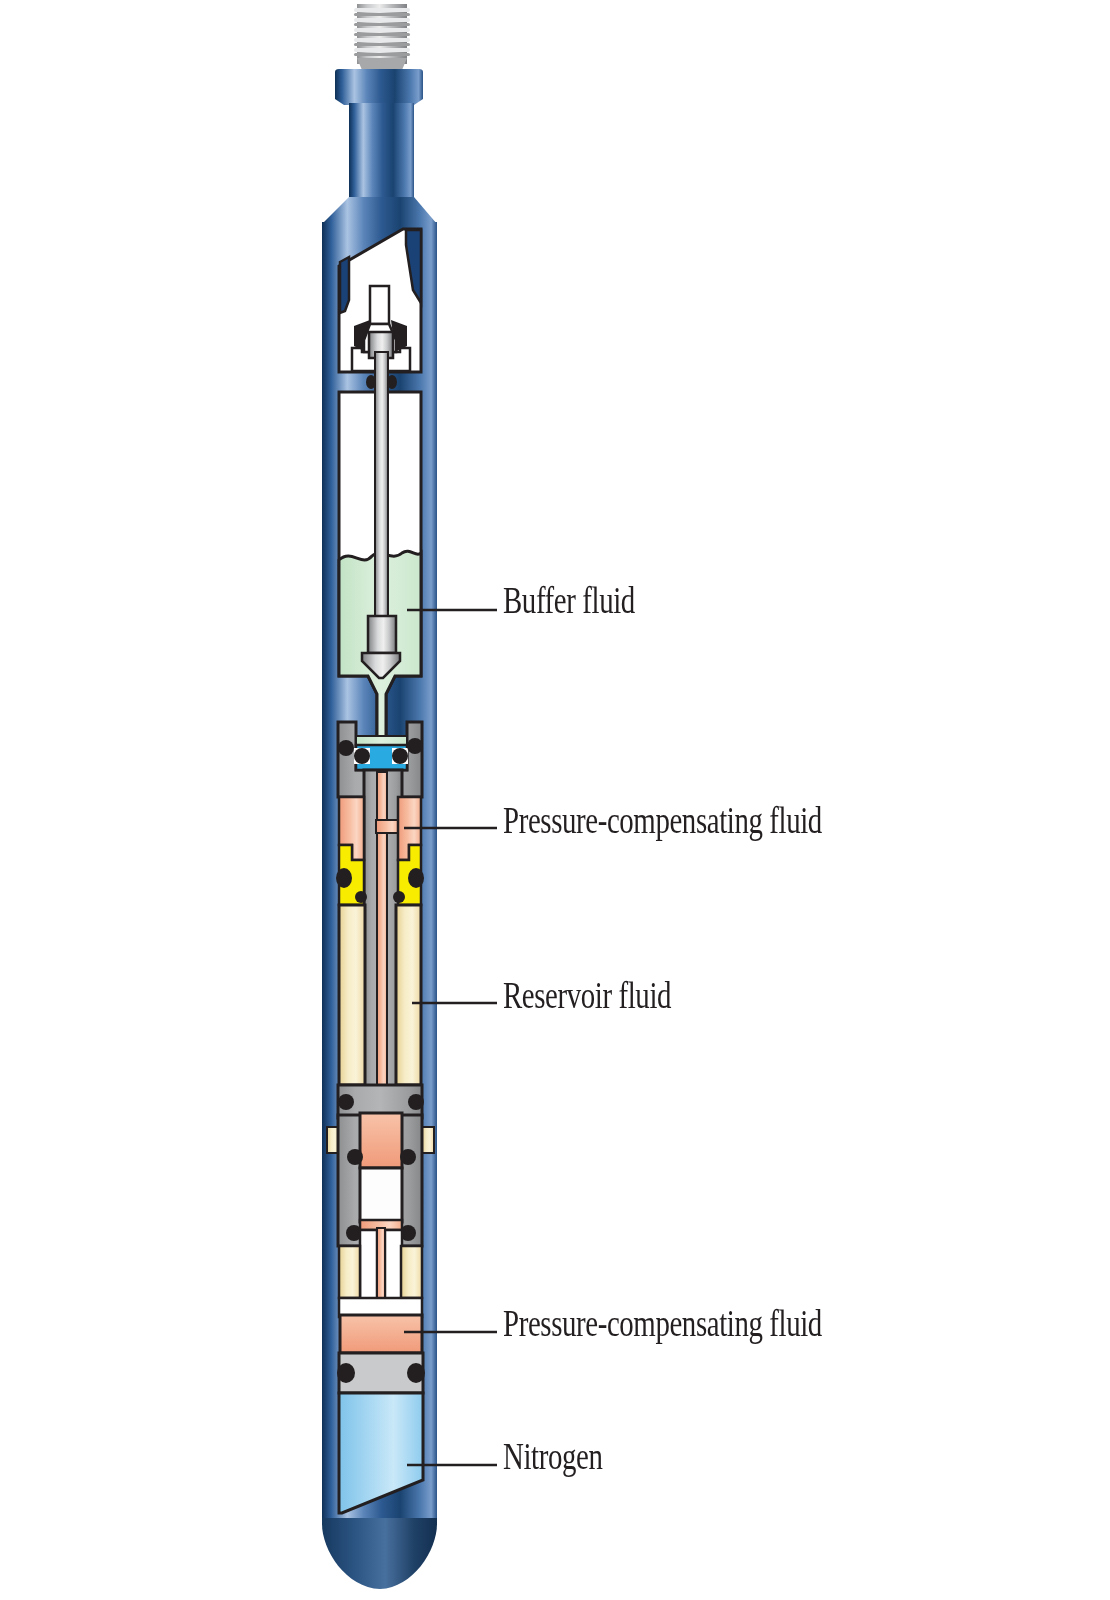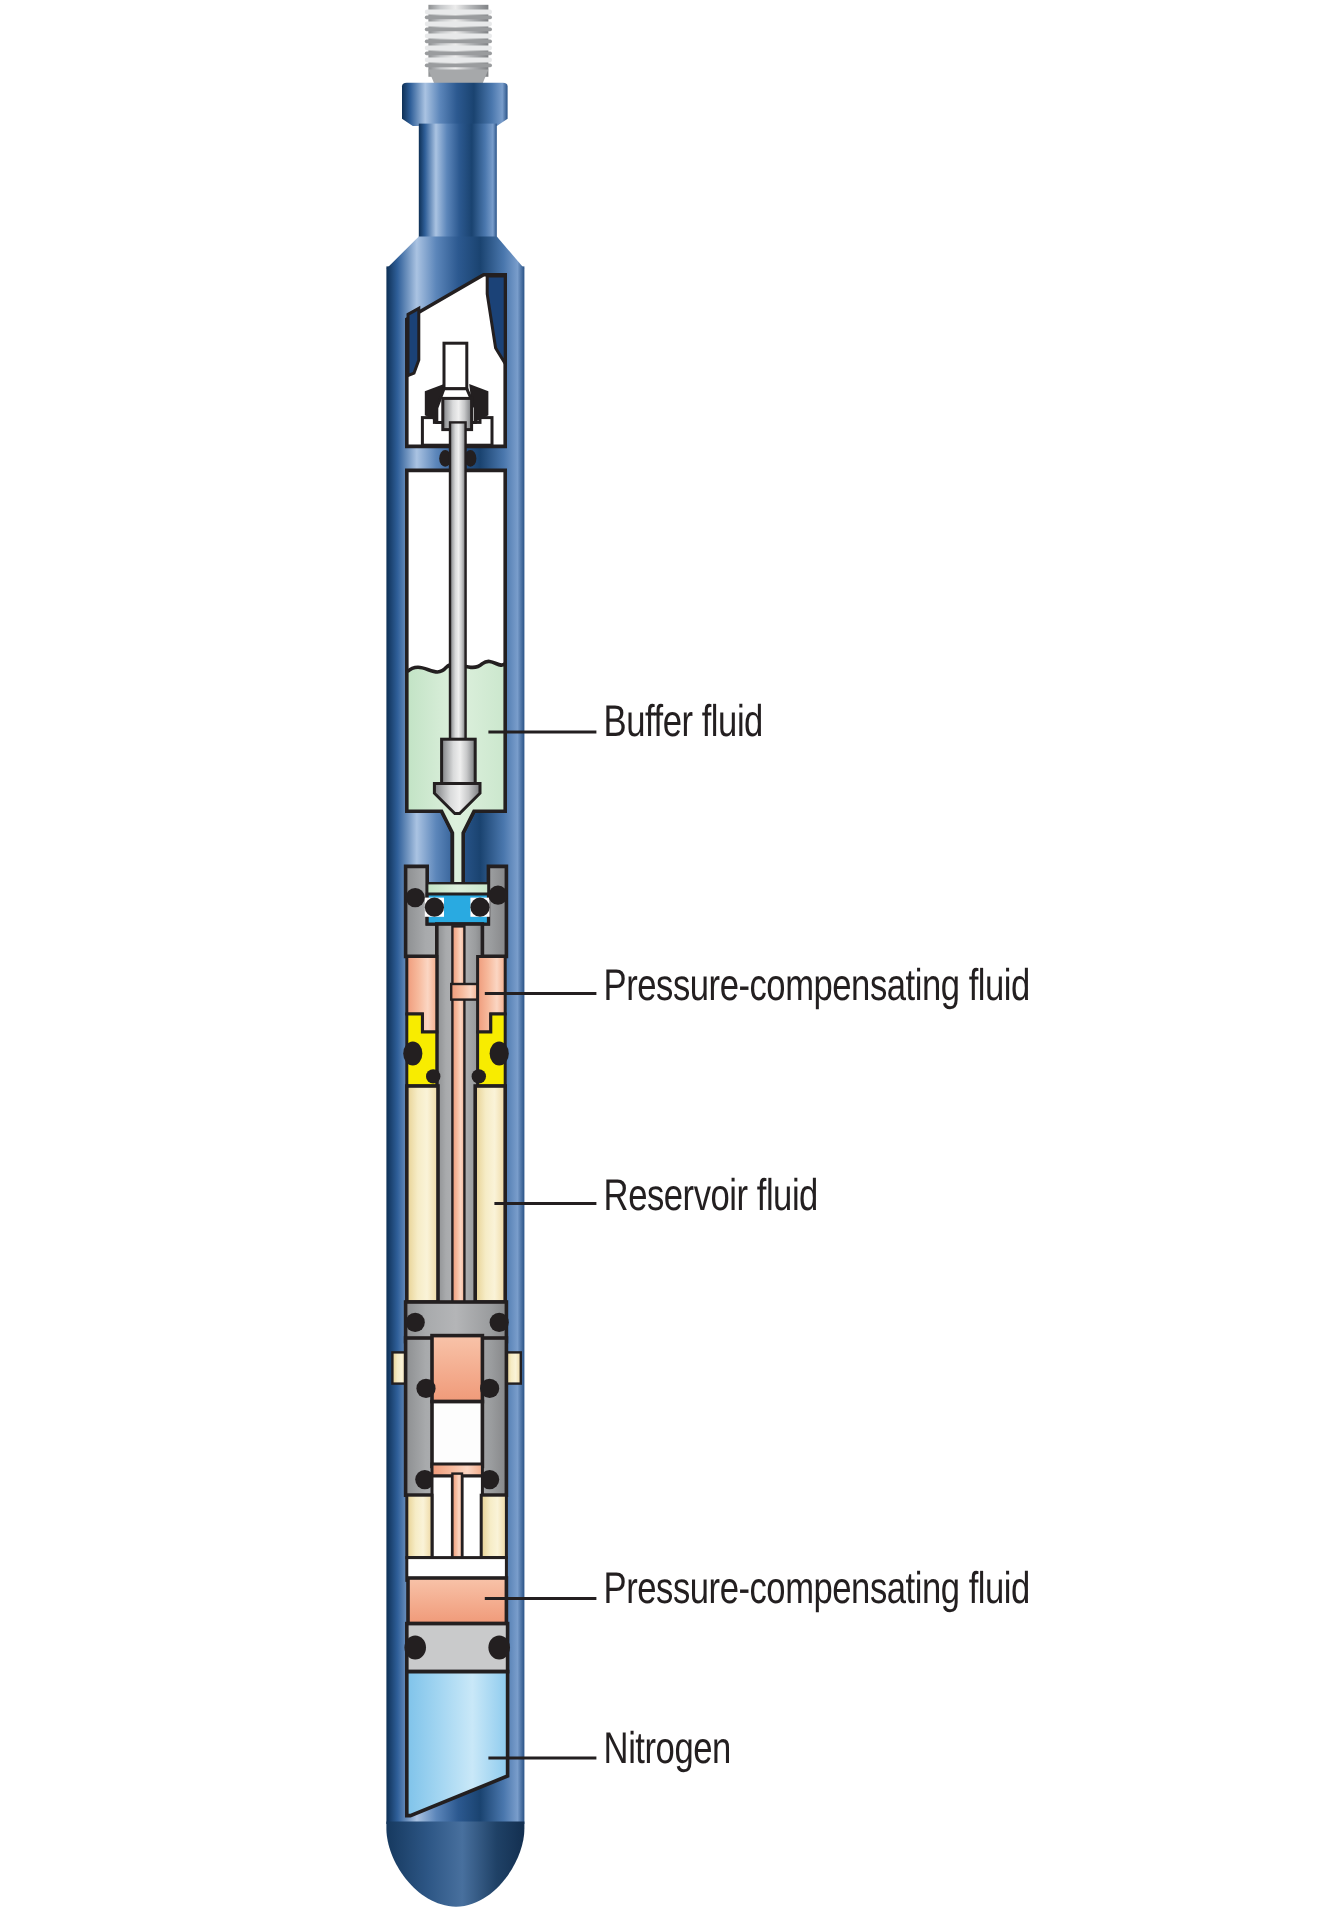--- a/index.html
+++ b/index.html
@@ -1,17 +1,17 @@
 <!DOCTYPE html>
 <html style="--outline: #231f20; --body_blue_dark: #0e3056; --body_blue_light: #a6c0e0; --buffer_green: #d4ecd4; --compensating_salmon: #f4a784; --reservoir_cream: #f4e9c0; --nitrogen_blue: #a6d7f2; --seal_yellow: #f8ec00; --seal_cyan: #29aae1; --machinery_gray: #a7a9ab; --piston_gray: #c9cacb; --steel_light: #ececec;"><head>
 <meta charset="utf-8">
 <style>
   html,body{margin:0;padding:0;background:#ffffff;}
   #stage{position:relative;width:1110px;height:1600px;background:#ffffff;overflow:hidden;
-         font-family:Liberation Sans, sans-serif;}
+         font-family:Liberation Serif, serif;}
   #tool-svg{position:absolute;left:0;top:0;}
   .fluid-label{
     position:absolute;left:503px;white-space:nowrap;
     font-size:37px;line-height:37px;font-weight:400;color:var(--outline,#231f20);
     transform:scaleX(0.78);transform-origin:0 0;letter-spacing:-0.5px;
   }
 </style>
 </head>
 <body>
 

